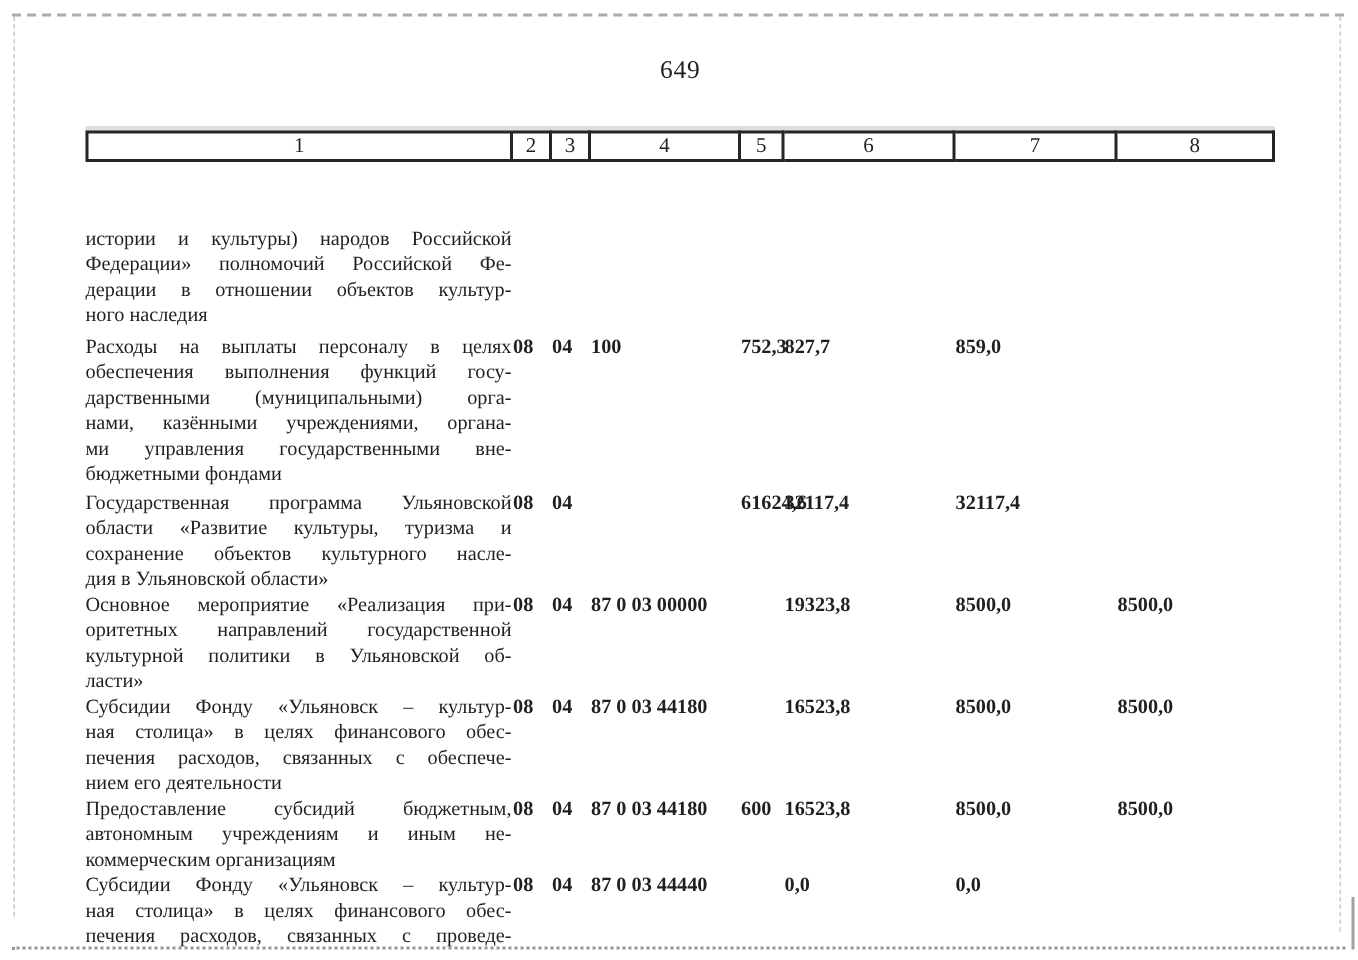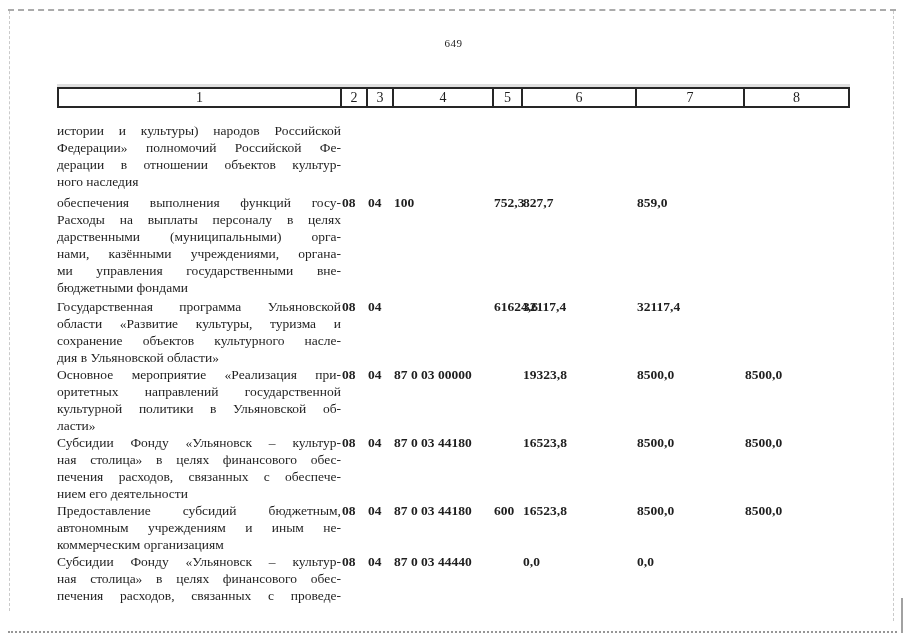--- a/index.html
+++ b/index.html
@@ -14,39 +14,39 @@
   
   .edge{position:absolute;pointer-events:none;}
   .edge-top{left:8px;top:9px;width:888px;height:0;border-top:2px dashed #8f8f8f;opacity:.75;}
   .edge-left{left:9px;top:11px;height:600px;width:0;border-left:1.5px dashed #a8a8a8;opacity:.6;}
   .edge-right{left:893px;top:11px;height:610px;width:0;border-left:1.5px dashed #a8a8a8;opacity:.6;}
   .edge-bottom{left:8px;top:631px;width:889px;height:0;border-top:2px dotted #7d7d7d;opacity:.8;}
   .edge-br{left:901px;top:598px;height:35px;width:0;border-left:2px solid #8a8a8a;opacity:.8;}
 
   .page-number{
     position:absolute;left:57px;top:37px;width:793px;
-    text-align:center;font-size:11px;letter-spacing:.5px;
+    text-align:center;font-size:17px;letter-spacing:.5px;
   }
 
   .tbl{position:absolute;left:57px;top:87px;width:793px;}
   .grid-row{
     display:grid;
     grid-template-columns:285px 26px 26px 100px 29px 114px 108px 105px;
   }
   .thead{box-shadow:0 -3px 0 rgba(150,150,150,.30);}
   .th{
     box-sizing:border-box;
     border:2px solid #262626;
     height:21px;
     display:flex;align-items:center;justify-content:center;
     font-size:14px;
   }
   .th + .th{border-left:0;}
 
-  .tbody{padding-top:14px;}
+  .tbody{padding-top:14px;margin-top:28px;}
   .tr{margin:0;}
   .tr.mb4{margin-bottom:4px;}
   .tr.mb2{margin-bottom:2px;}
   .td{
     box-sizing:border-box;
     font-size:13.5px;
     line-height:17px;
     vertical-align:top;
   }
   .c1{padding-right:1px;}
@@ -88,22 +88,22 @@
           <div class="td c2"></div>
           <div class="td c3"></div>
           <div class="td c4"></div>
           <div class="td c5"></div>
           <div class="td c6"></div>
           <div class="td c7"></div>
           <div class="td c8"></div>
         </div>
         <div class="grid-row tr mb2">
           <div class="td c1">
+            <div class="ln just">Расходы на выплаты персоналу в целях</div>
             <div class="ln just">обеспечения выполнения функций госу-</div>
-            <div class="ln just">Расходы на выплаты персоналу в целях</div>
             <div class="ln just">дарственными (муниципальными) орга-</div>
             <div class="ln just">нами, казёнными учреждениями, органа-</div>
             <div class="ln just">ми управления государственными вне-</div>
             <div class="ln">бюджетными фондами</div>
           </div>
           <div class="td c2">08</div>
           <div class="td c3">04</div>
           <div class="td c5">100</div>
           <div class="td c6">752,3</div>
           <div class="td c7">827,7</div>

